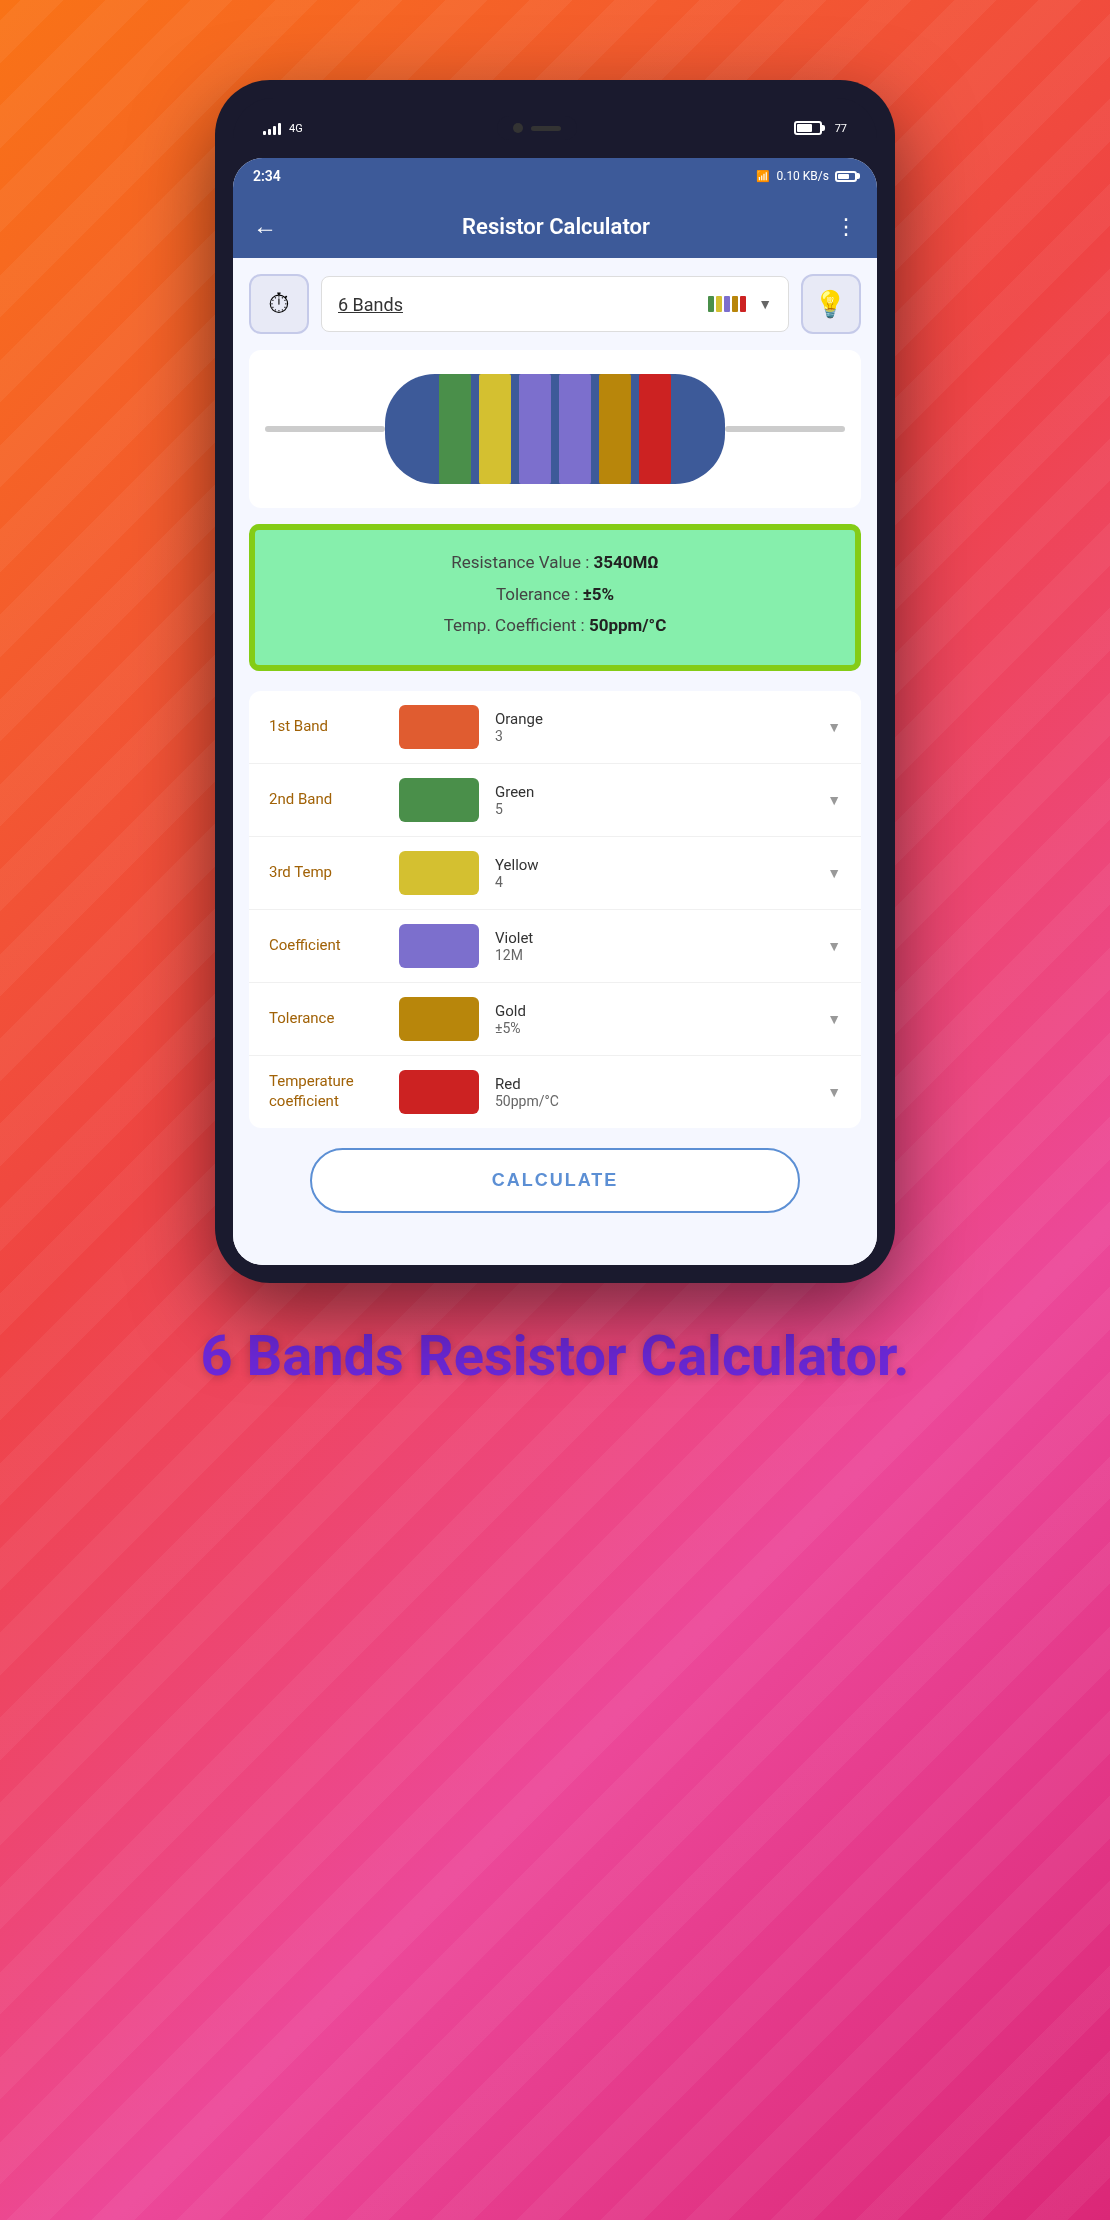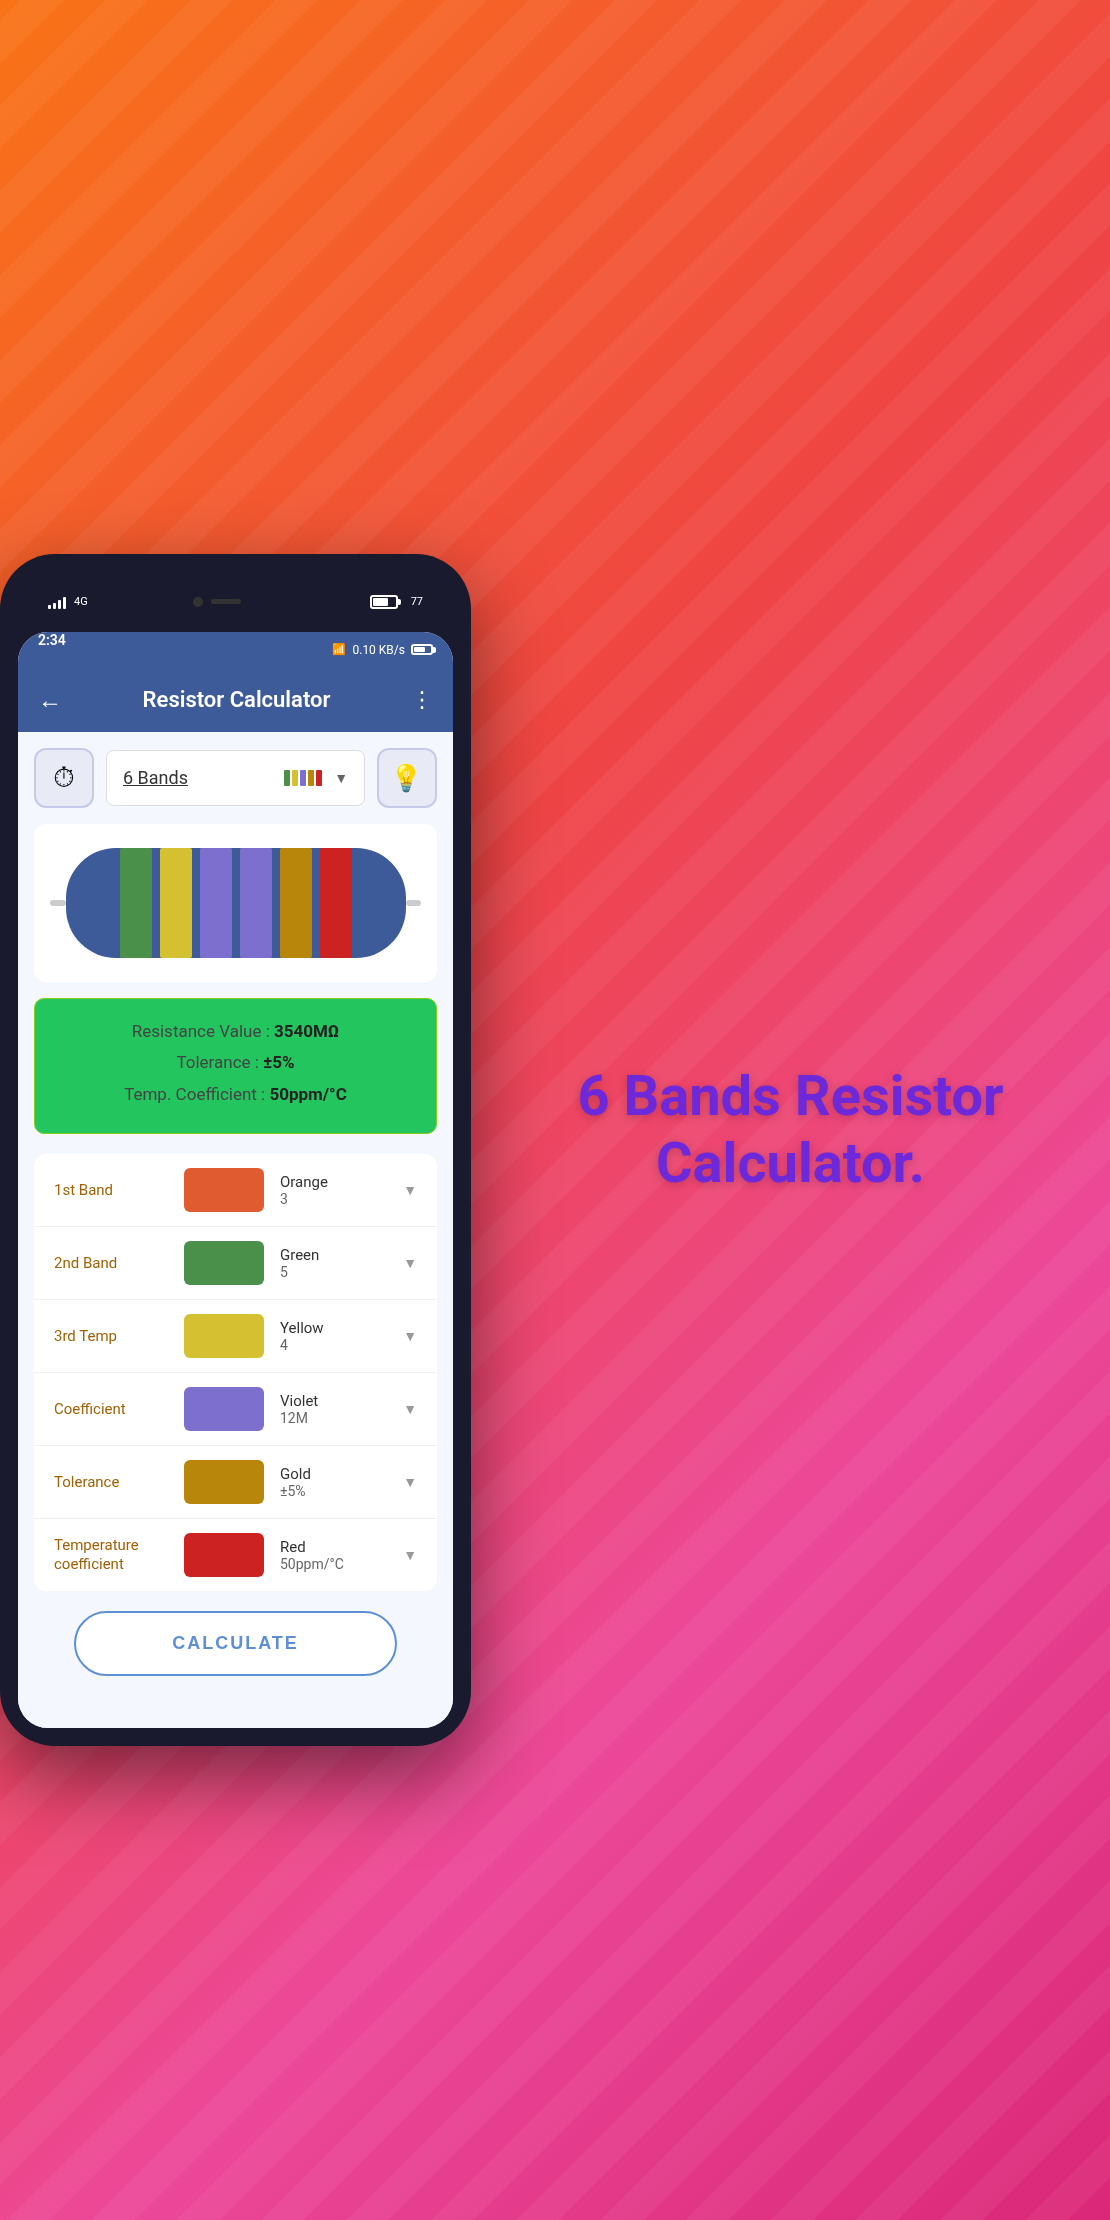--- a/index.html
+++ b/index.html
@@ -27,21 +27,21 @@
       pointer-events: none;
       z-index: 0;
     }
 
     .page-wrapper {
       position: relative;
       z-index: 1;
       width: 100%;
       height: 100%;
       display: flex;
-      flex-direction: row;
+      flex-direction: column;
       align-items: center;
       justify-content: flex-start;
     }
 
     
     .phone-frame {
       width: 680px;
       margin-top: 80px;
       background: #1a1a2e;
       border-radius: 55px;
@@ -147,20 +147,21 @@
       background: white;
       border-radius: 30px;
       overflow: hidden;
     }
 
     
     .status-bar {
       background: #3d5a99;
       height: 36px;
       display: flex;
+      align-items: center;
       justify-content: space-between;
       padding: 0 20px;
     }
 
     .status-time {
       color: white;
       font-size: 14px;
       font-weight: 600;
     }
 
@@ -326,22 +327,22 @@
       overflow: hidden;
     }
 
     .band-stripe {
       height: 100%;
       border-radius: 2px;
     }
 
     
     .result-box {
-      background: #22c55e;
-      border: 1px solid #84cc16;
+      background: #86efac;
+      border: 6px solid #84cc16;
       border-radius: 10px;
       padding: 20px;
       margin-bottom: 20px;
       text-align: center;
     }
 
     .result-line {
       font-size: 17px;
       color: #444;
       margin-bottom: 6px;

